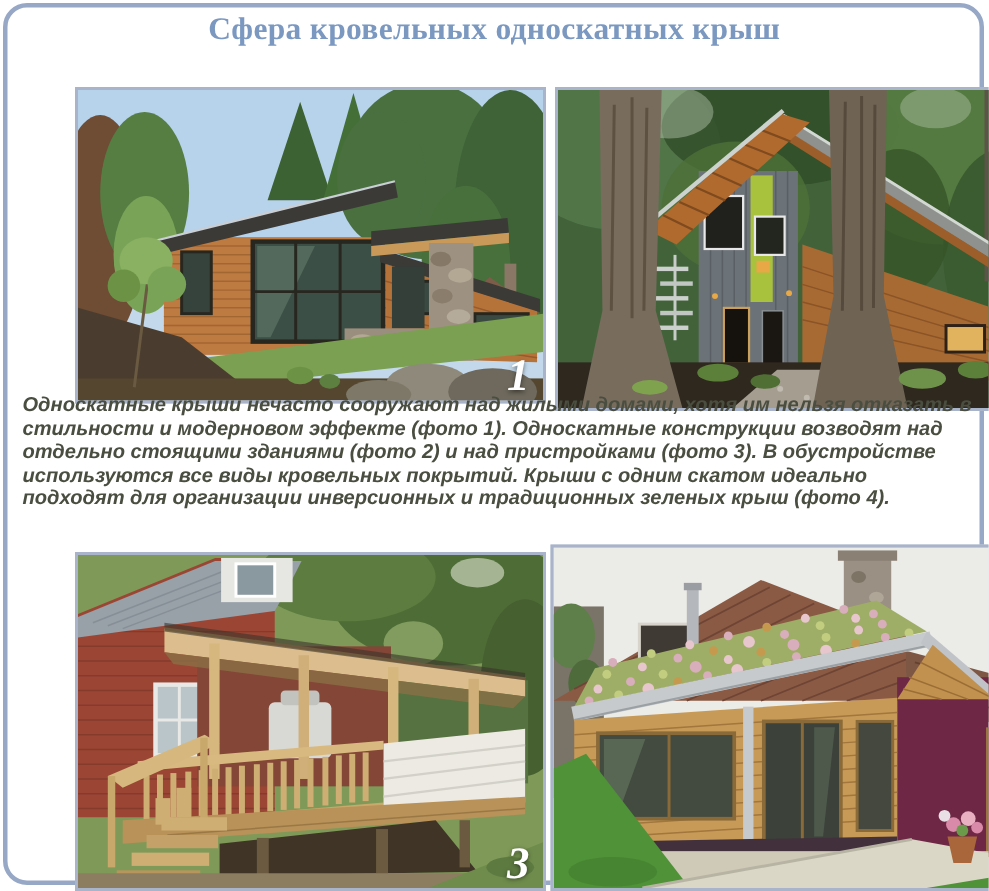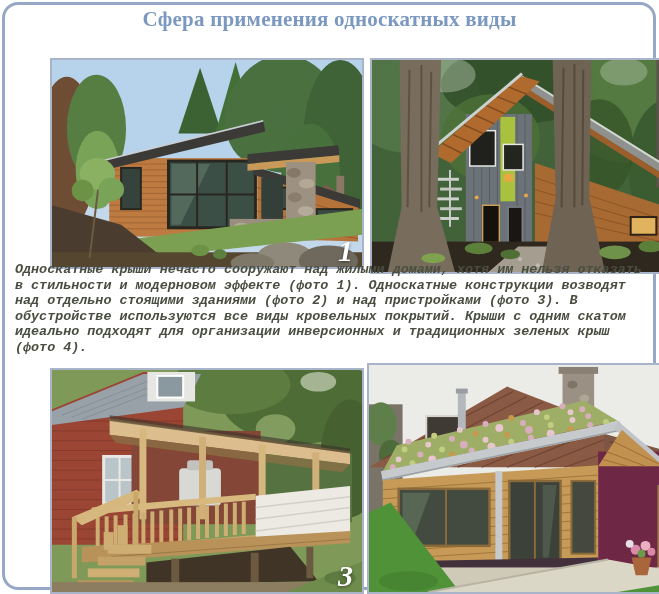--- a/index.html
+++ b/index.html
@@ -27,29 +27,28 @@
   .p4{left:327px;top:347px;width:319px;height:231px;}
   .num{
     position:absolute;right:9px;bottom:1px;line-height:1;
     font-family:"Liberation Serif",serif;font-style:italic;font-weight:bold;
     font-size:30px;color:#ffffff;text-shadow:0 1px 3px rgba(0,0,0,.5);
   }
   .caption{
     position:absolute;left:15px;top:262px;width:633px;margin:0;
     font-style:italic;font-weight:600;font-size:13.4px;line-height:15.6px;
     color:#4a4e40;
-    font-family:Liberation Mono, monospace;
   }
 </style>
 </head>
 <body>
 
 <div class="frame"></div>
 
-<h1 class="title">Сфера применения односкатных виды</h1>
+<h1 class="title">Сфера кровельных односкатных крыш</h1>
 
 <figure class="photo p1">
   <svg viewBox="0 0 314 211" preserveAspectRatio="none">
     <rect width="314" height="211" fill="#b7d3eb"></rect>
     <rect y="115" width="314" height="96" fill="#cfe0ec" opacity="0.5"></rect>
 
     <ellipse cx="15" cy="95" rx="30" ry="78" fill="#6f4c34"></ellipse>
     <ellipse cx="45" cy="70" rx="30" ry="55" fill="#567e42"></ellipse>
     <ellipse cx="46" cy="112" rx="22" ry="40" fill="#79a457"></ellipse>
     <polygon points="150,8 128,75 172,75" fill="#3c6132"></polygon>

